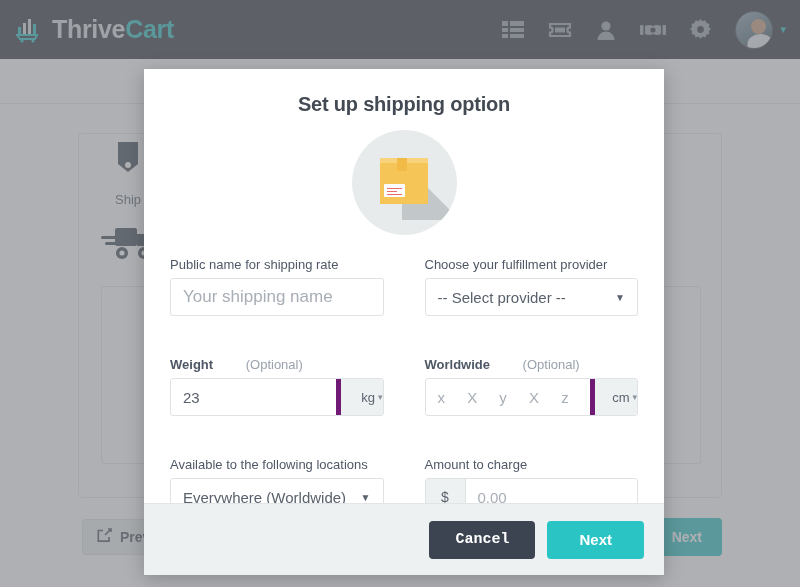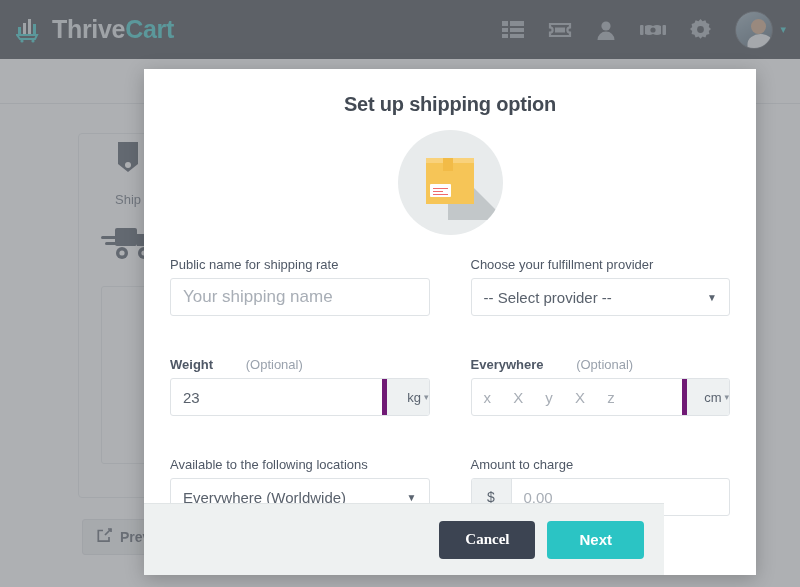--- a/index.html
+++ b/index.html
@@ -123,21 +123,21 @@
   
   #dim {
     position: absolute; inset: 0;
     background: rgba(125,128,132,0.62);
   }
 
   
   #modal {
     position: absolute;
     left: 144px; top: 69px;
-    width: 612px; height: 506px;
+    width: 520px; height: 506px;
     background: #ffffff;
     box-shadow: 0 4px 18px rgba(0,0,0,0.22);
   }
   .modal-title {
     text-align: center;
     font-size: 20px; font-weight: bold;
     color: #434a54;
     padding-top: 24px;
     letter-spacing: -0.2px;
   }
@@ -245,21 +245,21 @@
     width: 520px; height: 72px;
     background: #eef1f1;
     border-top: 1px solid #e1e5e6;
     display: flex; align-items: center; justify-content: flex-end;
     gap: 12px; padding-right: 20px;
   }
   .btn-cancel {
     height: 38px; padding: 0 26px; border-radius: 4px;
     background: #3c4452; color: #ffffff; border: none;
     font-size: 15px; font-weight: bold; cursor: pointer;
-    font-family: Liberation Serif, serif;
+    font-family: Liberation Mono, monospace;
   }
   .btn-primary {
     height: 38px; padding: 0 32px; border-radius: 4px;
     background: #2bc4c4; color: #ffffff; border: none;
     font-size: 15px; font-weight: bold; cursor: pointer;
     font-family: "Liberation Sans", sans-serif;
   }
 </style>
 </head>
 <body>
@@ -421,21 +421,21 @@
         <span class="txt">23</span>
         <span class="unit">
           <span>kg</span>
           <span class="c">▾</span>
         </span>
       </div>
     </div>
 
     <div>
       <div class="field-label">
-        <span>Everywhere</span>
+        <span>Worldwide</span>
         <span class="opt">(Optional)</span>
       </div>
       <div class="combo dims">
         <span class="txt ph" placeholder="x X y X z">x X y X z</span>
         <span class="unit">
           <span>cm</span>
           <span class="c">▾</span>
         </span>
       </div>
     </div>

